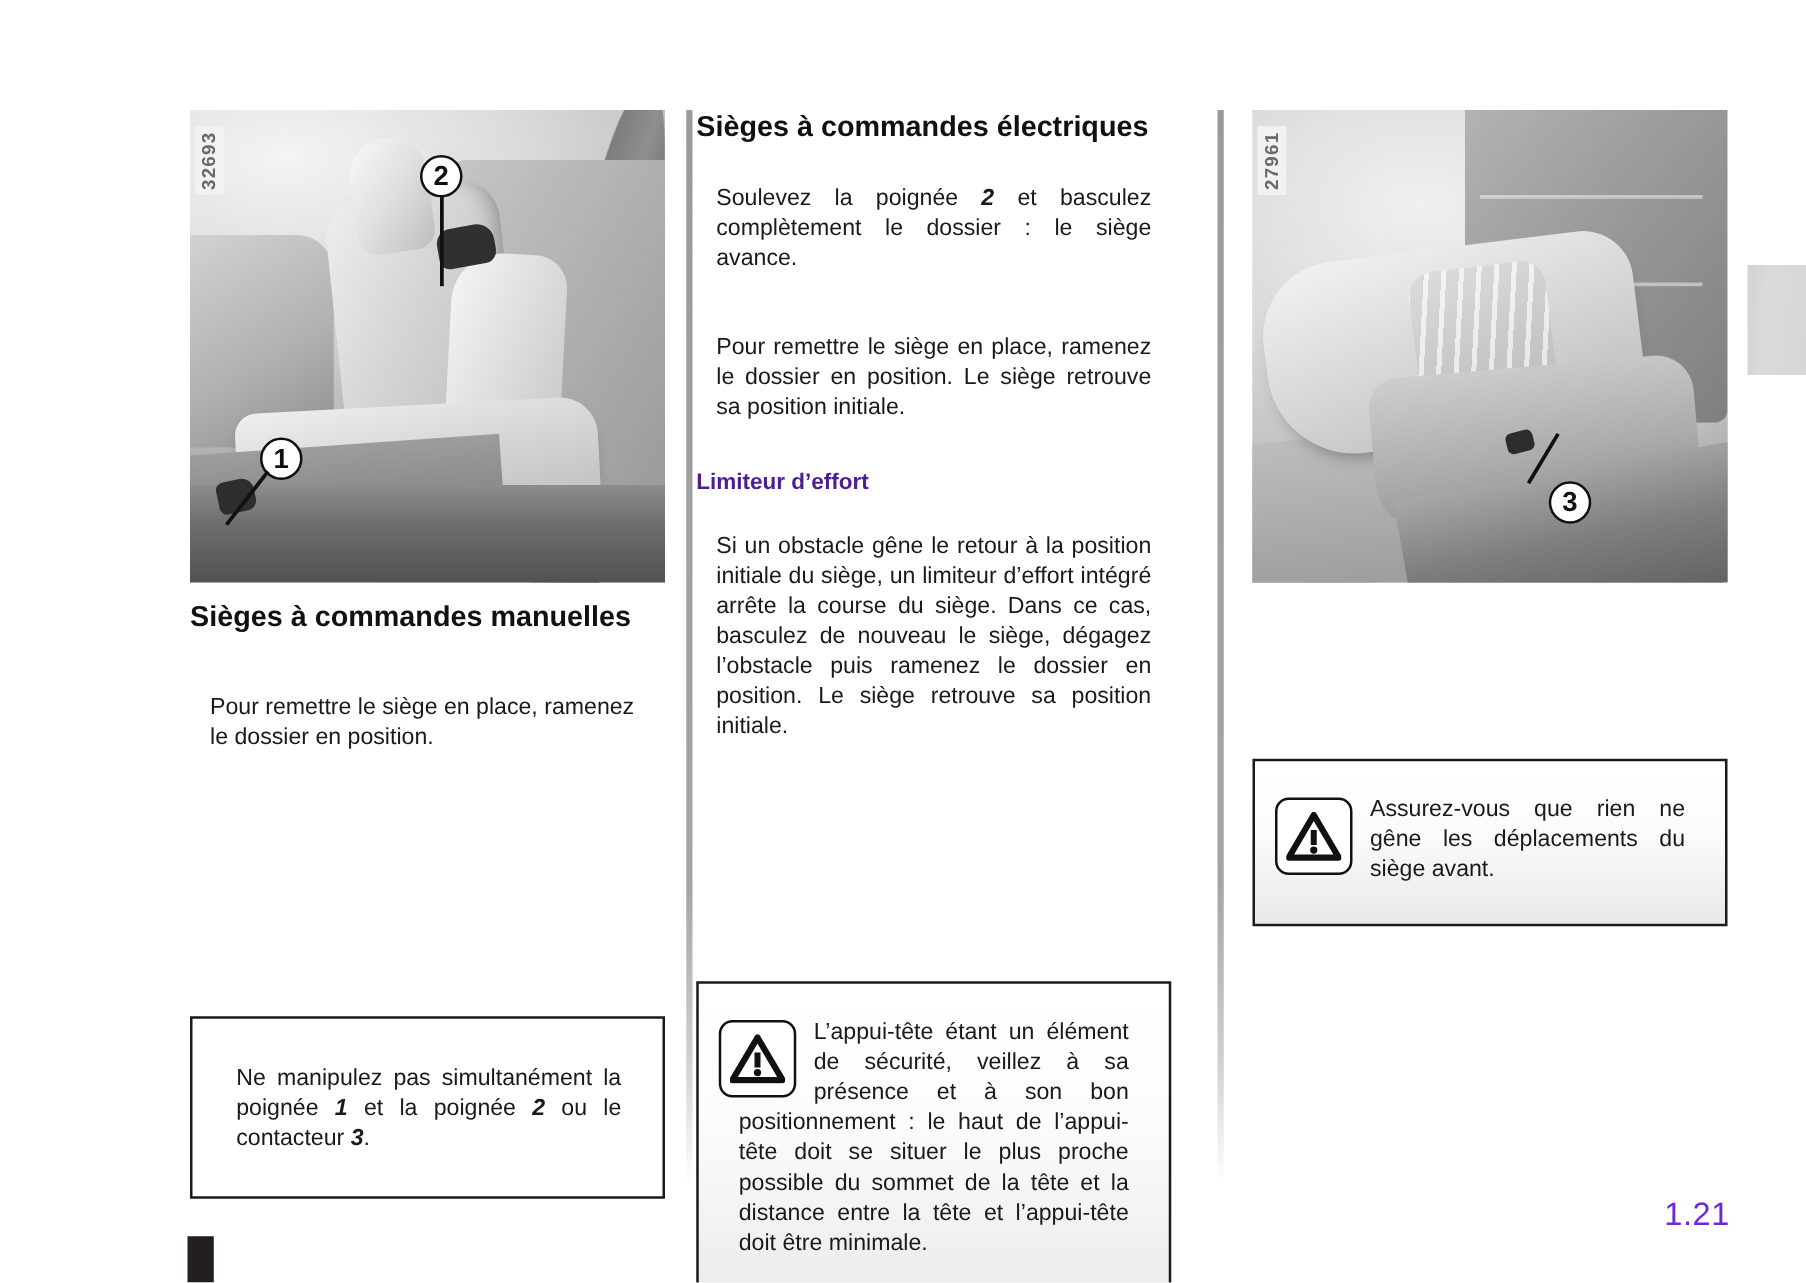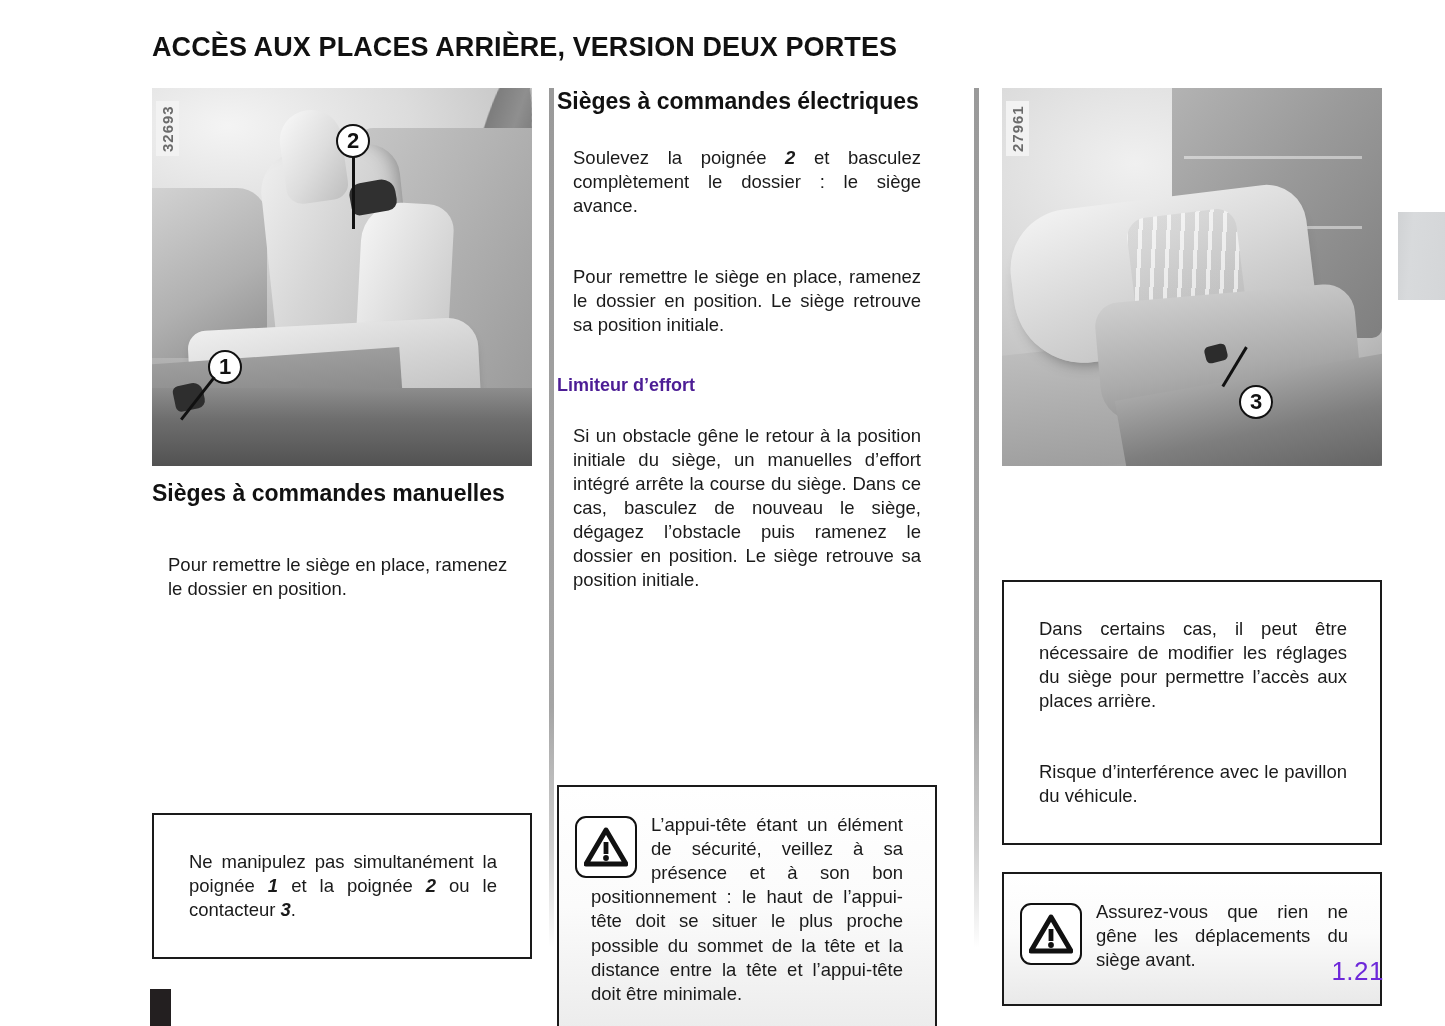--- a/index.html
+++ b/index.html
@@ -340,21 +340,20 @@
     width: 21px;
     height: 37px;
     background: #231f20;
   }
 </style>
 </head>
 <body>
 
 <div class="page">
 
-  <div class="page-title">ACCÈS AUX PLACES ARRIÈRE, VERSION DEUX PORTES</div>
 
   <div class="divider left-div"></div>
   <div class="divider right-div"></div>
 
   <div class="col col-1">
 
     <div class="photo ph-left">
       <div class="pillar"></div>
       <div class="rearseat"></div>
       <div class="dash"></div>
@@ -401,21 +400,21 @@
     <div class="gap-p"></div>
     <p class="body"><span>Soulevez la poignée </span><b class="ref">2</b><span> et basculez complètement le dossier : le siège avance.</span></p>
 
     <div class="gap-p"></div>
     <p class="body">Pour remettre le siège en place, ramenez le dossier en position. Le siège retrouve sa position initiale.</p>
 
     <div class="gap-sub"></div>
     <h3 class="sub">Limiteur d’effort</h3>
 
     <div class="gap-sub-small"></div>
-    <p class="body">Si un obstacle gêne le retour à la position initiale du siège, un manuelles d’effort intégré arrête la course du siège. Dans ce cas, basculez de nouveau le siège, dégagez l’obstacle puis ramenez le dossier en position. Le siège retrouve sa position initiale.</p>
+    <p class="body">Si un obstacle gêne le retour à la position initiale du siège, un limiteur d’effort intégré arrête la course du siège. Dans ce cas, basculez de nouveau le siège, dégagez l’obstacle puis ramenez le dossier en position. Le siège retrouve sa position initiale.</p>
 
     <div style="height:177px"></div>
 
     <div class="warn-box" style="min-height:270px">
       <div class="warn-inner">
         <div class="warn-icon">
           <svg width="44" height="40" viewBox="0 0 44 40" aria-hidden="true">
             <path d="M22 3 L42 37 L2 37 Z" fill="none" stroke="#111" stroke-width="5" stroke-linejoin="round"></path>
             <rect x="19.6" y="15" width="4.8" height="12" fill="#111"></rect>
             <circle cx="22" cy="31" r="2.9" fill="#111"></circle>
@@ -439,25 +438,20 @@
       <div class="imgid">27961</div>
 
       <div class="callout co-3">
         <div class="bubble">3</div>
         <div class="leader"></div>
       </div>
     </div>
 
     <div style="height:114px"></div>
 
-    <div class="note-box" style="min-height:230px">
-      <p class="body">Dans certains cas, il peut être nécessaire de modifier les réglages du siège pour permettre l’accès aux places arrière.</p>
-      <div class="gap-p"></div>
-      <p class="body">Risque d’interférence avec le pavillon du véhicule.</p>
-    </div>
 
     <div style="height:27px"></div>
 
     <div class="warn-box" style="min-height:108px">
       <div class="warn-inner">
         <div class="warn-icon">
           <svg width="44" height="40" viewBox="0 0 44 40" aria-hidden="true">
             <path d="M22 3 L42 37 L2 37 Z" fill="none" stroke="#111" stroke-width="5" stroke-linejoin="round"></path>
             <rect x="19.6" y="15" width="4.8" height="12" fill="#111"></rect>
             <circle cx="22" cy="31" r="2.9" fill="#111"></circle>

